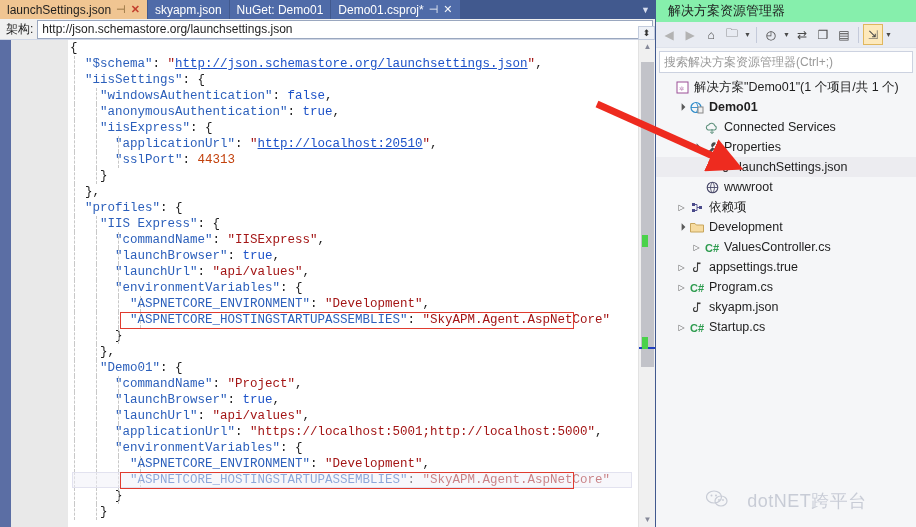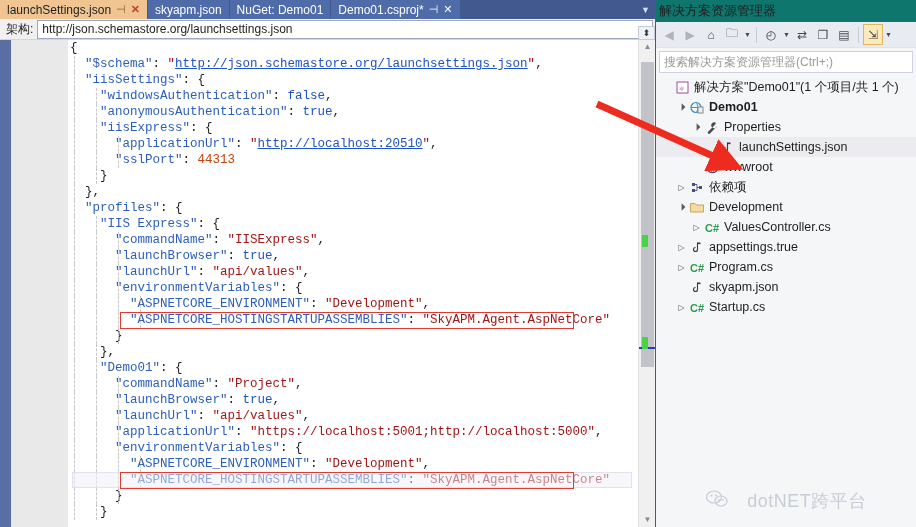--- a/index.html
+++ b/index.html
@@ -128,22 +128,22 @@
   }
   .sb-mark { position:absolute; left:3px; width:6px; height:12px; background:#4ad24a; }
   #sb-caret { position:absolute; left:0; width:17px; height:2px; background:#2040c0; }
 
   
   #solution-explorer {
     position:absolute; left:655px; top:0; width:261px; height:527px;
     background:#f5f6f8; border-left:1px solid #41598e;
   }
   #se-title {
-    height:22px; line-height:22px; padding-left:3px;
-    font-size:13px; color:#1e1e1e; background:#0f766e;
+    height:22px; line-height:22px; padding-left:12px;
+    font-size:13px; color:#1e1e1e; background:#86efac;
   }
   #se-toolbar {
     height:26px; background:#e8ebf2; display:flex; align-items:center;
     padding-left:3px; gap:1px; border-bottom:1px solid #dfe3ec;
   }
   .tb-btn {
     width:20px; height:21px; display:flex; align-items:center;
     justify-content:center; color:#4a4a4a;
   }
   .tb-btn.disabled { color:#b3b3b3; }
@@ -310,20 +310,30 @@
           <span class="ticon">
             <svg width="14" height="13">
               <circle cx="6" cy="6.5" r="5" fill="none" stroke="#2e8bc9" stroke-width="1.2"></circle>
               <path d="M1,6.5h10M6,1.5c2.5,3 2.5,7 0,10" stroke="#2e8bc9" stroke-width=".9" fill="none"></path>
               <rect x="8" y="6" width="5" height="6" fill="#f0f0f0" stroke="#888"></rect>
             </svg>
           </span>
           <span class="tlabel bold">Demo01</span>
         </div>
         <div class="tree-row" style="padding-left: 34px;">
+          <span class="tw"></span>
+          <span class="ticon">
+            <svg width="14" height="13">
+              <path d="M3,9 a2.6,2.6 0 0,1 .6,-5 a3.4,3.4 0 0,1 6.3,.8 a2.2,2.2 0 0,1 -.4,4.2 z" fill="none" stroke="#5b8f7a" stroke-width="1.1"></path>
+              <path d="M7,8 v4 M5.2,11 L7,12.5 L8.8,11" stroke="#5b8f7a" stroke-width="1" fill="none"></path>
+            </svg>
+          </span>
+          <span class="tlabel">Connected Services</span>
+        </div>
+        <div class="tree-row" style="padding-left: 34px;">
           <span class="tw" style="transform: rotate(-45deg); font-size: 7px;">◢</span>
           <span class="ticon">
             <svg width="14" height="13">
               <path d="M10.5,1.5 a3,3 0 1,0 1.6,3.8 L5.2,12.2 a1.3,1.3 0 1,1 -1.8,-1.8 L10.2,3.6 a3,3 0 0,0 .3,-2.1 z" fill="#4a4a4a"></path>
             </svg>
           </span>
           <span class="tlabel">Properties</span>
         </div>
         <div class="tree-row selected" style="padding-left: 49px;">
           <span class="tw"></span>

